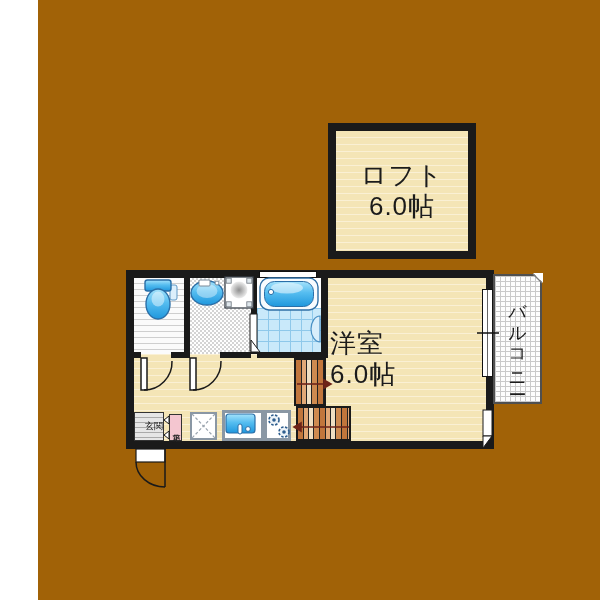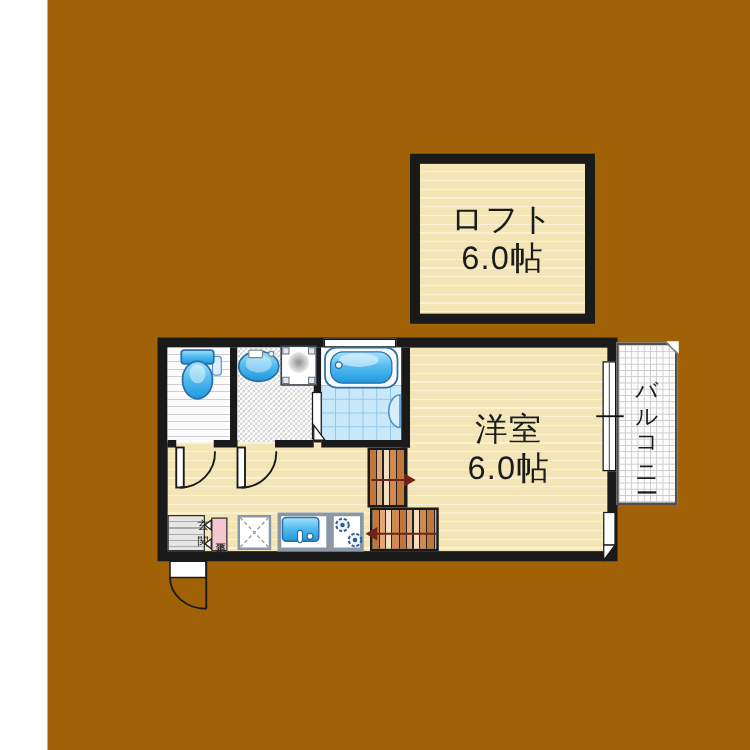--- a/index.html
+++ b/index.html
@@ -45,30 +45,30 @@
   #wall-d{left:283px;top:278px;width:7px;height:80px;}
   #wall-e1{left:96px;top:352px;width:7px;height:6px;}
   #wall-e2{left:133px;top:352px;width:19px;height:6px;}
   #wall-e3{left:182px;top:352px;width:31px;height:6px;}
   #stairs-up{left:256px;top:358px;width:32px;height:48px;}
   #stairs-low{left:258px;top:406px;width:55px;height:35px;}
   #xspace{left:152px;top:412px;width:27px;height:28px;background:#fff;border:2px solid #8a97a4;}
   #sinkunit{left:184px;top:410px;width:42px;height:31px;background:#fff;border:3px solid #8a97a4;}
   #stoveunit{left:226px;top:410px;width:27px;height:31px;background:#fff;border:3px solid #8a97a4;}
   #entrance{left:96px;top:412px;width:30px;height:29px;border:1px solid #333;
-            display:flex;align-items:center;justify-content:flex-start;padding-left:23px;}
+            display:flex;align-items:center;justify-content:flex-end;}
   #shoebox{left:131px;top:414px;width:13px;height:27px;background:#f4c6d0;border:1px solid #333;
            display:flex;align-items:center;justify-content:center;}
   #window-top{left:221px;top:271px;width:58px;height:7px;background:#fff;border:1px solid #111;}
   #window-right{left:444px;top:289px;width:11px;height:88px;background:#fff;border:1px solid #111;}
   #balcony{left:455px;top:274px;width:49px;height:130px;border:2px solid #4f4f4f;
            display:flex;align-items:center;justify-content:center;}
   #closet{left:450px;top:404px;width:54px;height:45px;border:6px solid #1a1a1a;
           display:flex;align-items:center;justify-content:center;}
-  #roomtext{left:292px;top:328px;width:154px;text-align:center;}
+  #roomtext{left:292px;top:328px;width:154px;text-align:left;}
 
   
   .jp-big{font-size:26px;line-height:31px;color:#1b1b1b;letter-spacing:1px;white-space:nowrap;}
   #balcony .vtext{writing-mode:vertical-rl;font-size:18px;letter-spacing:3px;color:#1b1b1b;}
   #closet .cltext{font-size:24px;color:#333;letter-spacing:1px;}
   #entrance .etext{font-size:9px;color:#111;}
   #shoebox .stext{writing-mode:vertical-rl;font-size:8px;color:#222;line-height:10px;}
   svg{position:absolute;left:0;top:0;pointer-events:none;}
 </style>
 </head>

